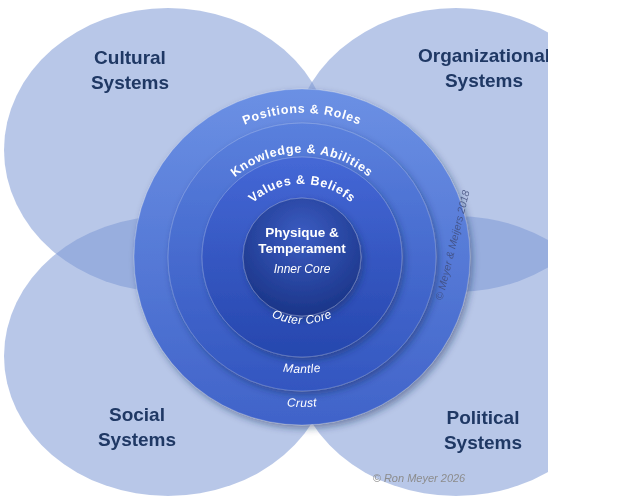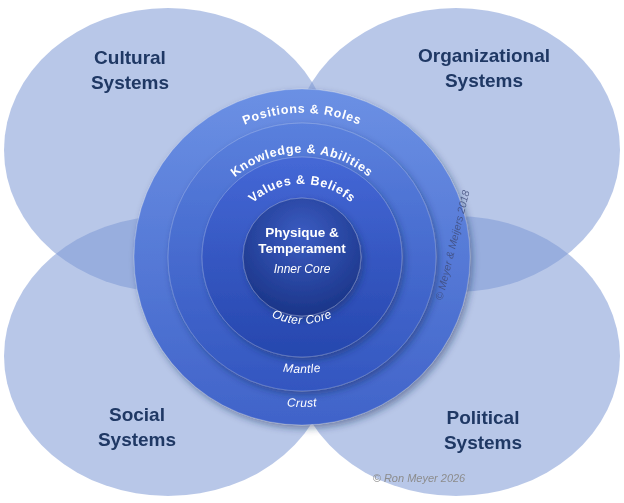--- a/index.html
+++ b/index.html
@@ -1,17 +1,17 @@
 <!DOCTYPE html>
 <html><head>
 <meta charset="utf-8">
 <style>
   html,body{margin:0;padding:0;background:#ffffff;}
   .canvas{
-    width:624px;height:503px;position:relative;background:#ffffff;
+    width:548px;height:503px;position:relative;background:#ffffff;
     font-family:"Liberation Sans", sans-serif;overflow:hidden;
   }
   svg{display:block;}
   .sysline{font-weight:bold;font-size:19px;text-anchor:middle;}
   .ringtext{font-weight:bold;font-size:12.5px;fill:#ffffff;letter-spacing:0.7px;}
   .layertext{font-style:italic;font-size:12px;fill:#ffffff;letter-spacing:0.4px;}
   .coretitle{font-weight:bold;font-size:13.5px;fill:#ffffff;text-anchor:middle;}
   .coresub{font-style:italic;font-size:12px;fill:#ffffff;text-anchor:middle;}
   .sidecopy{font-style:italic;font-size:10.5px;fill:#3F4C7A;opacity:0.8;text-anchor:middle;}
   .bottomcopy{font-style:italic;font-size:11px;fill:#8C8C8C;text-anchor:middle;}

